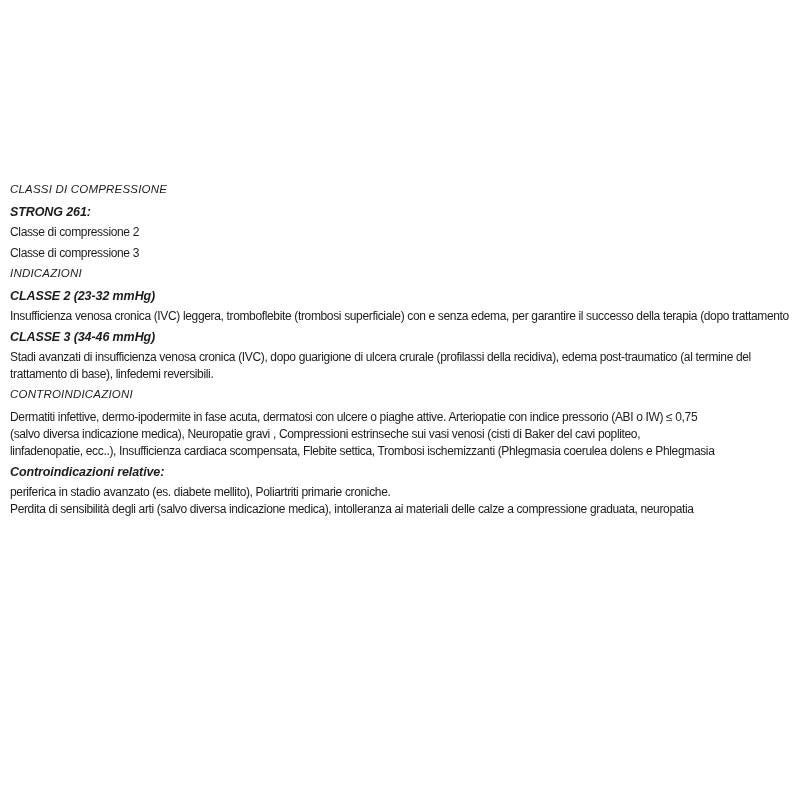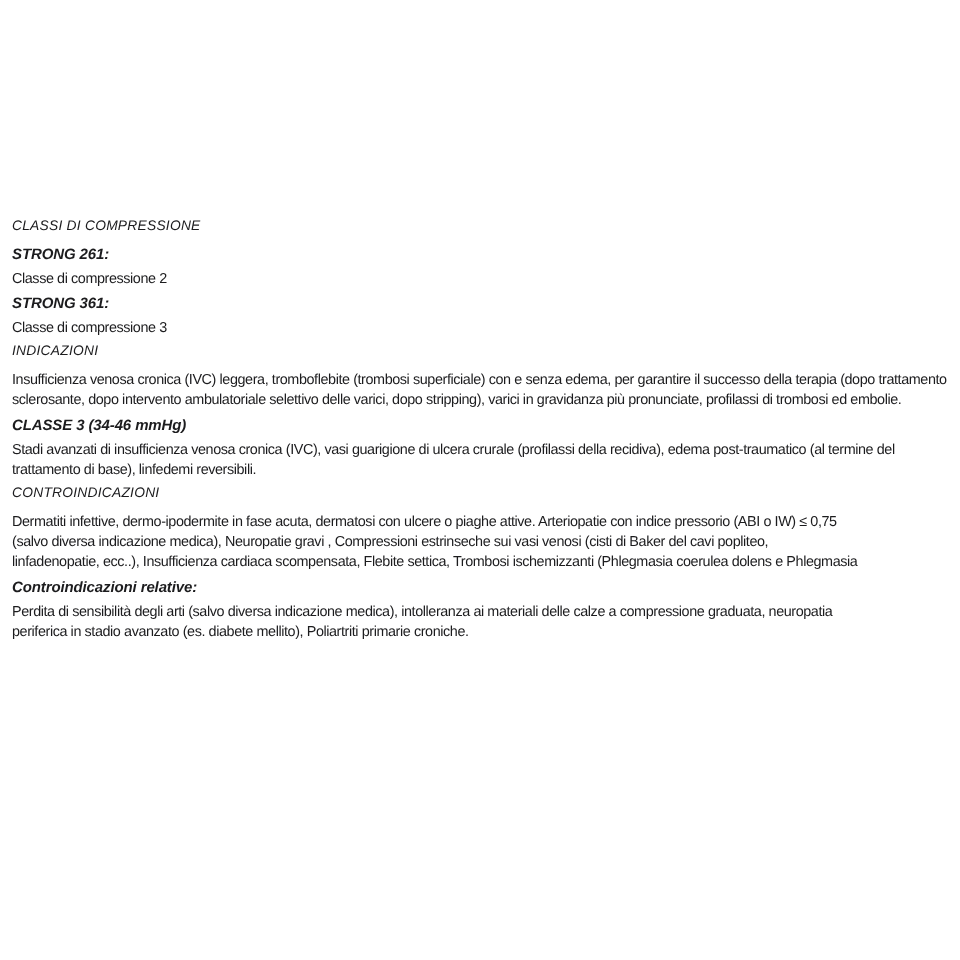--- a/index.html
+++ b/index.html
@@ -58,59 +58,58 @@
     <h2 class="section-heading">CLASSI DI COMPRESSIONE</h2>
 
     <div class="item">
       <p class="item-label">STRONG 261:</p>
       <p class="paragraph">
         <span class="line">Classe di compressione 2</span>
       </p>
     </div>
 
     <div class="item">
-      <p class="item-label">STRONG 361:</p>
       <p class="paragraph">
         <span class="line">Classe di compressione 3</span>
       </p>
     </div>
   </div>
 
   <div class="section">
     <h2 class="section-heading">INDICAZIONI</h2>
 
     <div class="item">
+      <p class="item-label">CLASSE 2 (23-32 mmHg)</p>
       <p class="paragraph">
         <span class="line">Insufficienza venosa cronica (IVC) leggera, tromboflebite (trombosi superficiale) con e senza edema, per garantire il successo della terapia (dopo trattamento</span>
-        <span class="line">sclerosante, dopo intervento ambulatoriale selettivo delle varici, dopo stripping), varici in gravidanza più pronunciate, profilassi di trombosi ed embolie.</span>
       </p>
     </div>
 
     <div class="item">
       <p class="item-label">CLASSE 3 (34-46 mmHg)</p>
       <p class="paragraph">
-        <span class="line">Stadi avanzati di insufficienza venosa cronica (IVC), vasi guarigione di ulcera crurale (profilassi della recidiva), edema post-traumatico (al termine del</span>
+        <span class="line">Stadi avanzati di insufficienza venosa cronica (IVC), dopo guarigione di ulcera crurale (profilassi della recidiva), edema post-traumatico (al termine del</span>
         <span class="line">trattamento di base), linfedemi reversibili.</span>
       </p>
     </div>
   </div>
 
   <div class="section">
     <h2 class="section-heading">CONTROINDICAZIONI</h2>
 
     <div class="item">
       <p class="paragraph">
         <span class="line">Dermatiti infettive, dermo-ipodermite in fase acuta, dermatosi con ulcere o piaghe attive. Arteriopatie con indice pressorio (ABI o IW) ≤ 0,75</span>
         <span class="line">(salvo diversa indicazione medica), Neuropatie gravi , Compressioni estrinseche sui vasi venosi (cisti di Baker del cavi popliteo,</span>
         <span class="line">linfadenopatie, ecc..), Insufficienza cardiaca scompensata, Flebite settica, Trombosi ischemizzanti (Phlegmasia coerulea dolens e Phlegmasia</span>
       </p>
     </div>
 
     <div class="item">
       <p class="item-label">Controindicazioni relative:</p>
       <p class="paragraph">
+        <span class="line">periferica in stadio avanzato (es. diabete mellito), Poliartriti primarie croniche.</span>
         <span class="line">Perdita di sensibilità degli arti (salvo diversa indicazione medica), intolleranza ai materiali delle calze a compressione graduata, neuropatia</span>
-        <span class="line">periferica in stadio avanzato (es. diabete mellito), Poliartriti primarie croniche.</span>
       </p>
     </div>
   </div>
 
 </div>
 
 </body></html>

